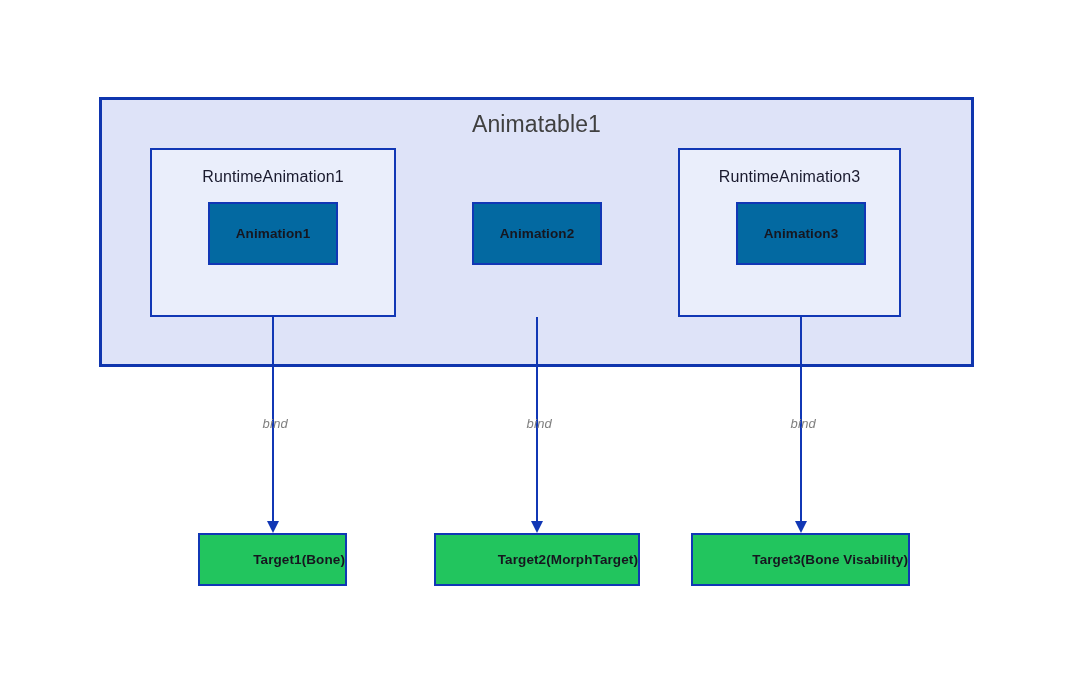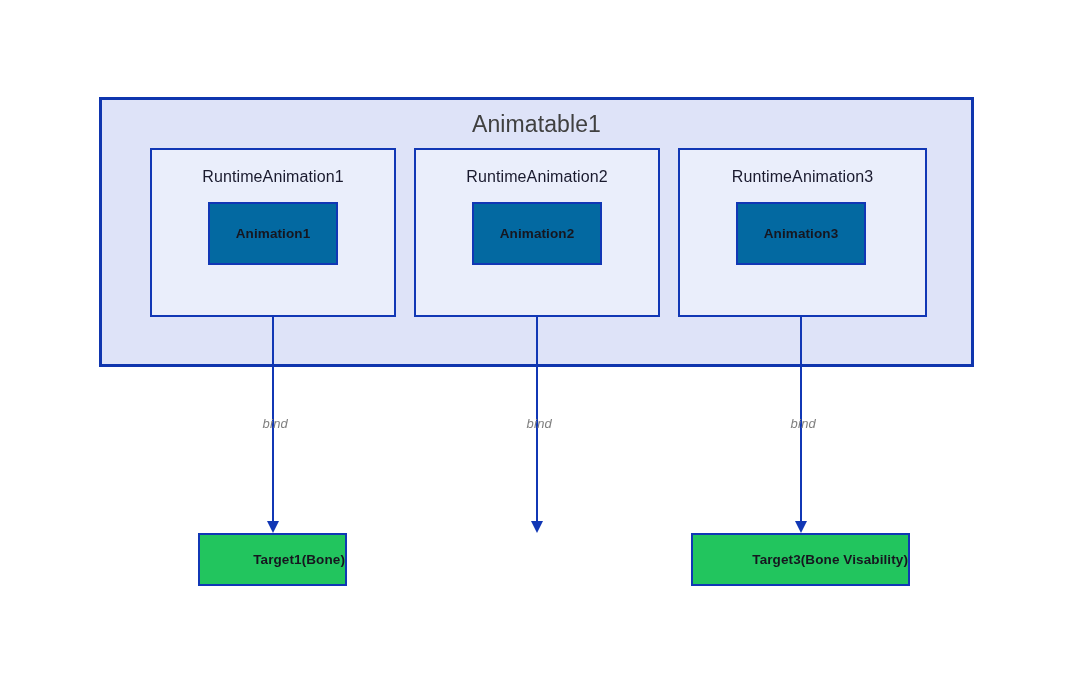--- a/index.html
+++ b/index.html
@@ -68,21 +68,21 @@
     text-align: center;
     font-size: 16px;
     font-weight: 400;
     color: #1a1a2e;
     letter-spacing: 0.1px;
     margin-top: 8px;
   }
 
   .group-1 { left: 150px; width: 246px; }
   .group-2 { left: 414px; width: 246px; }
-  .group-3 { left: 678px; width: 249px; }
+  .group-3 { left: 678px; width: 223px; }
 
   
   .leaf-box {
     background: #0369a1;
     border: 2px solid #1137b5;
     height: 63px;
     display: flex;
     align-items: center;
     justify-content: center;
   }
@@ -166,23 +166,20 @@
     <div class="container-title">Animatable1</div>
   </div>
 
   <div class="box group-box group-1">
     <div class="group-title">RuntimeAnimation1</div>
   </div>
   <div class="box leaf-box leaf-1">
     <span class="leaf-label">Animation1</span>
   </div>
 
-  <div class="box group-box group-2">
-    <div class="group-title">RuntimeAnimation2</div>
-  </div>
   <div class="box leaf-box leaf-2">
     <span class="leaf-label">Animation2</span>
   </div>
 
   <div class="box group-box group-3">
     <div class="group-title">RuntimeAnimation3</div>
   </div>
   <div class="box leaf-box leaf-3">
     <span class="leaf-label">Animation3</span>
   </div>
@@ -195,17 +192,20 @@
   <div class="arrow-head head-2"></div>
   <div class="edge-label label-2">bind</div>
 
   <div class="connector-line line-3"></div>
   <div class="arrow-head head-3"></div>
   <div class="edge-label label-3">bind</div>
 
   <div class="box target-box target-1">
     <span class="target-label">Target1(Bone)</span>
   </div>
+  <div class="box target-box target-2">
+    <span class="target-label">Target2(MorphTarget)</span>
+  </div>
   <div class="box target-box target-3">
     <span class="target-label">Target3(Bone Visability)</span>
   </div>
 
 </div>
 
 </body></html>

